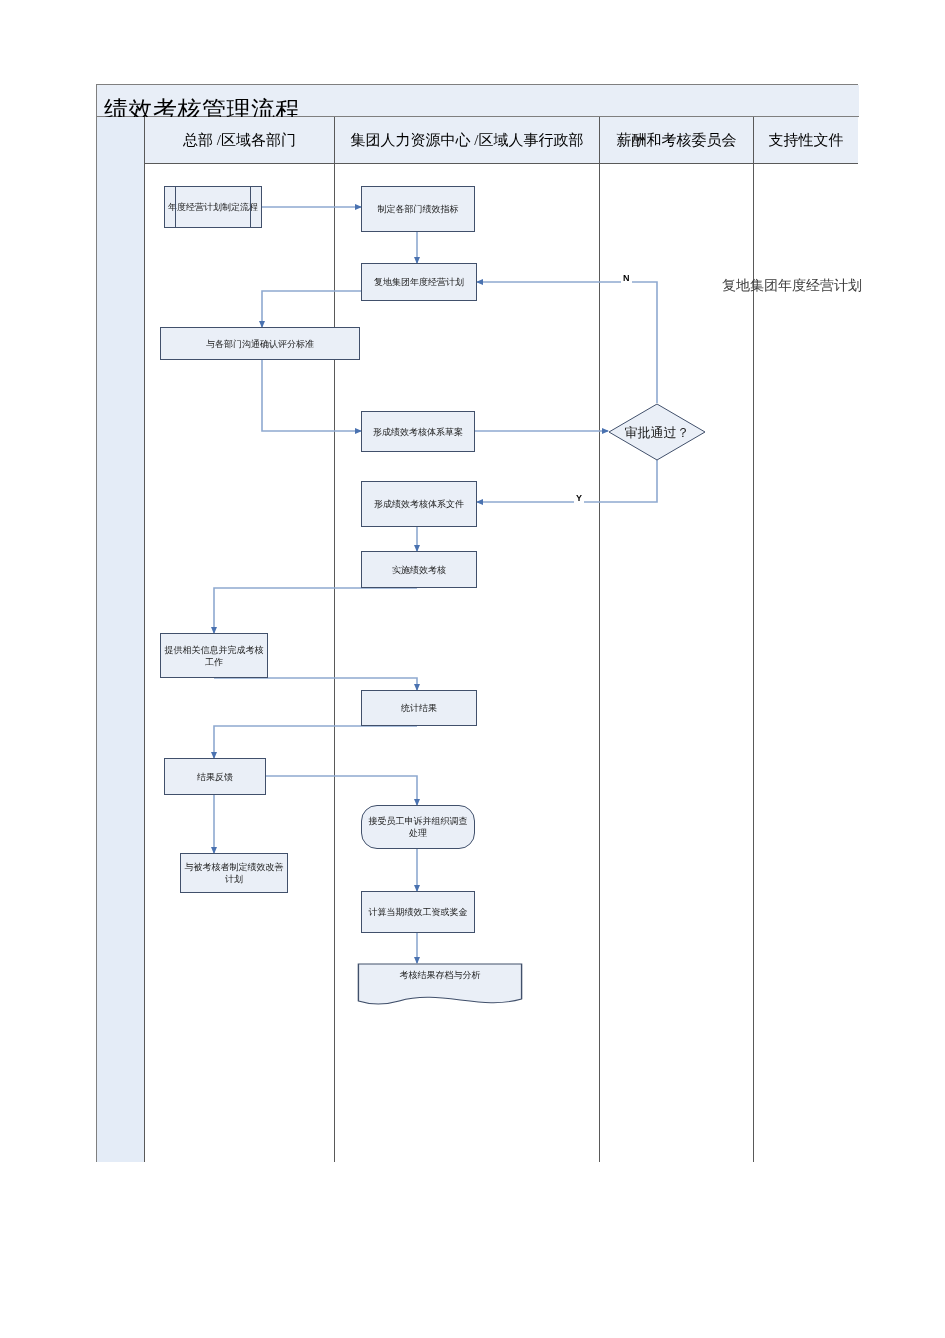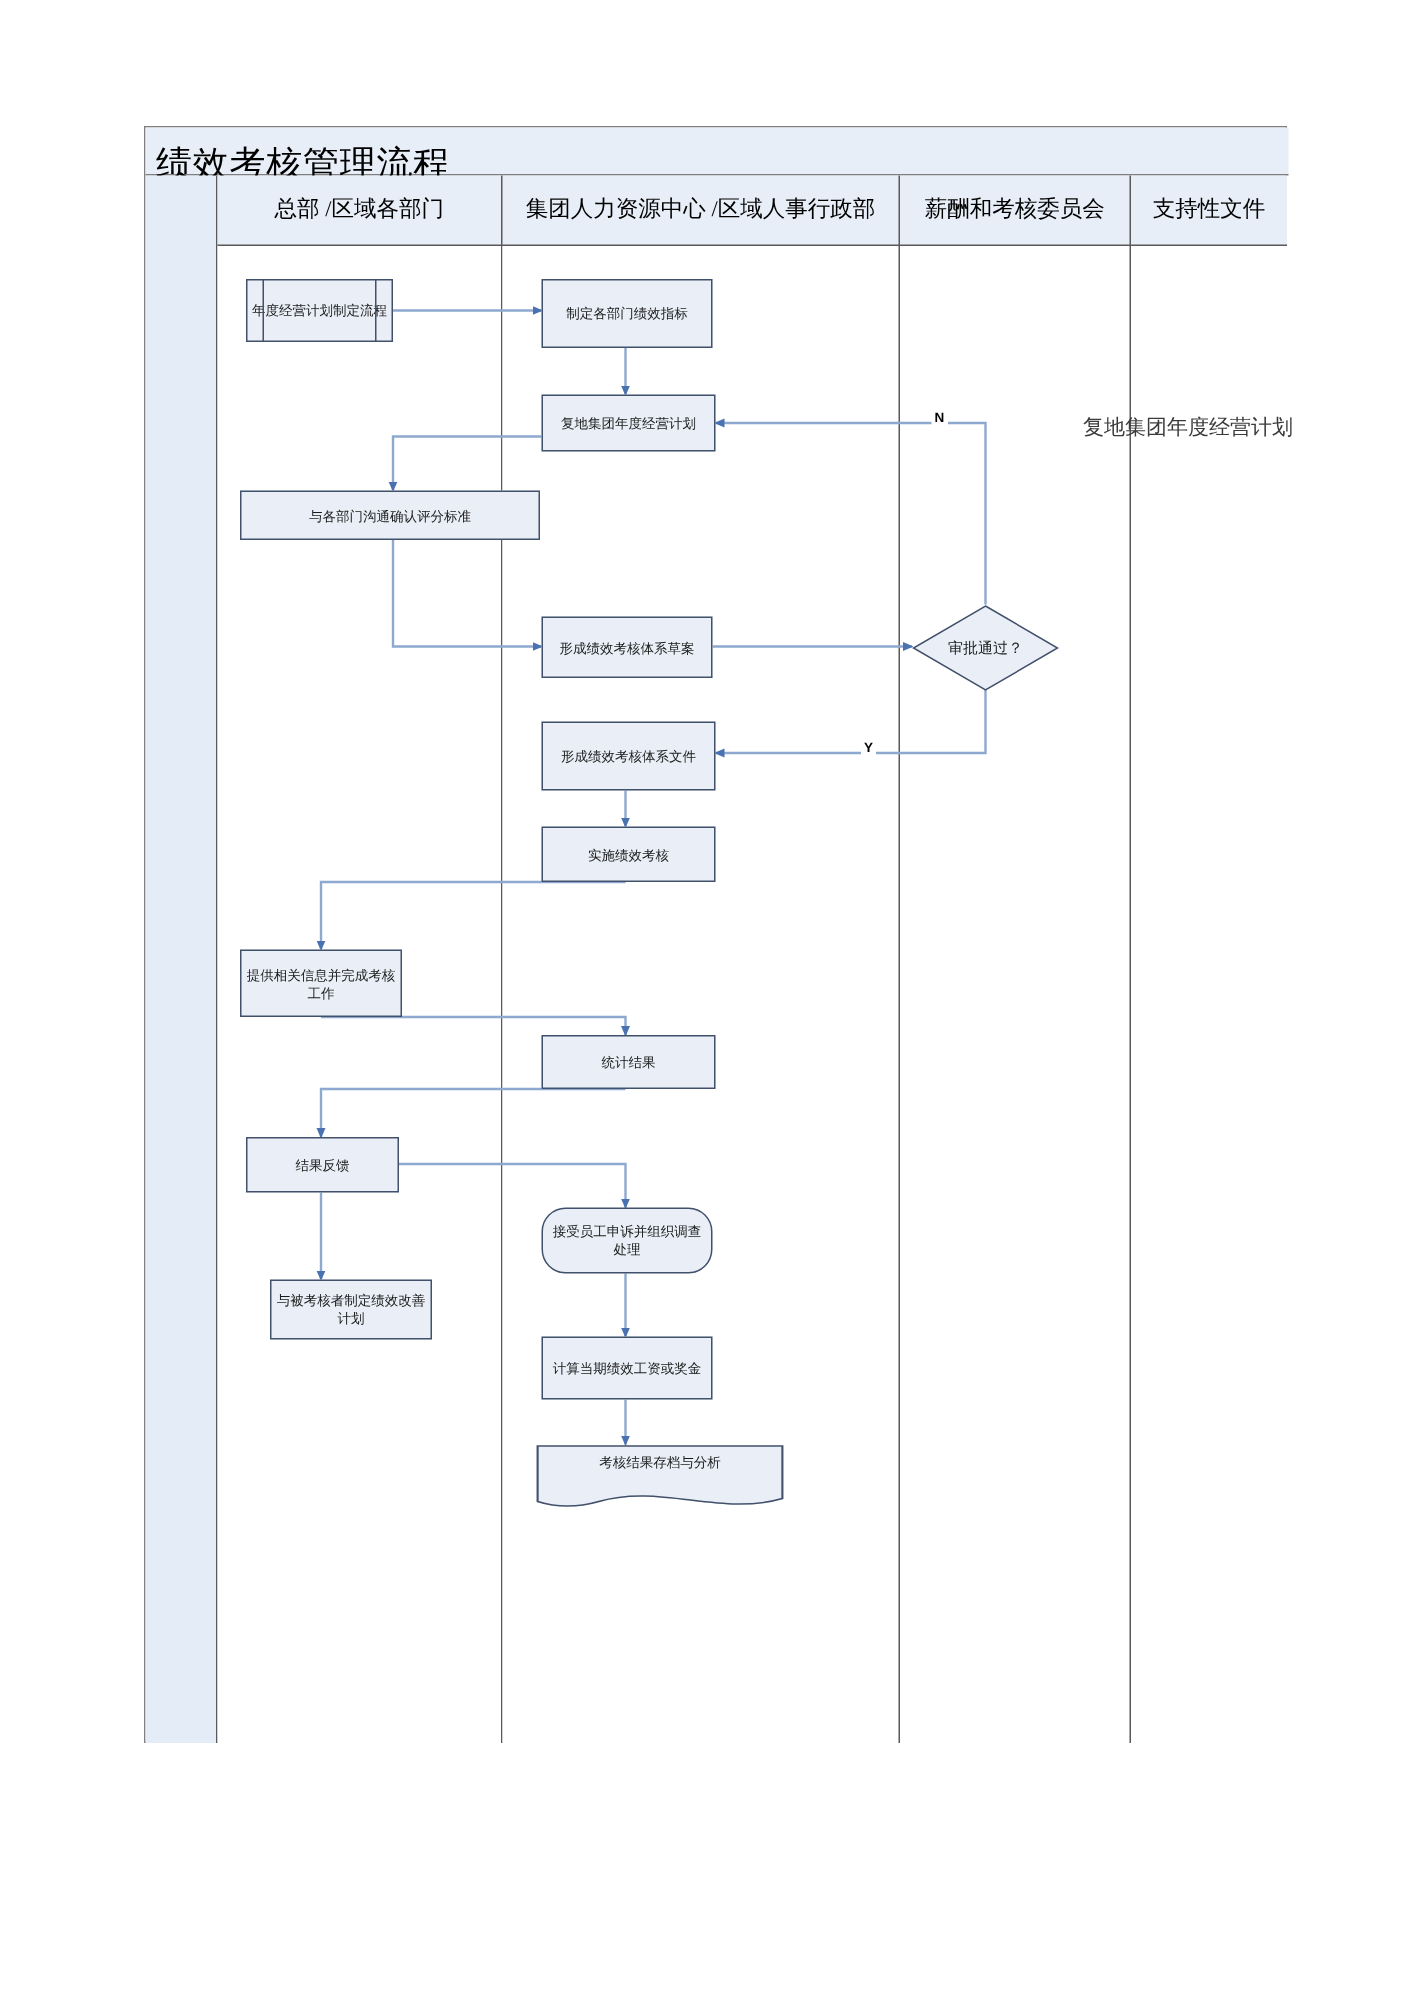--- a/index.html
+++ b/index.html
@@ -94,21 +94,21 @@
 
   
   .diamond{
     position:absolute;
     display:flex;align-items:center;justify-content:center;
   }
   .diamond .dshape{
     position:absolute;left:0;top:0;width:100%;height:100%;
   }
   .diamond .dlbl{
-    position:relative;z-index:2;font-size:10px;line-height:11px;
+    position:relative;z-index:2;font-size:13px;line-height:11px;
     text-align:left;color:#1a1a1a;
   }
 
   
   .docnode{position:absolute;padding-left:48px;}
   .docnode .dshape{position:absolute;left:0;top:0;width:100%;height:100%;}
   .docnode .dlbl{
     position:absolute;left:0;right:0;top:6px;
     z-index:2;font-size:9px;line-height:12px;text-align:center;
     color:#1a1a1a;padding:0 4px;

